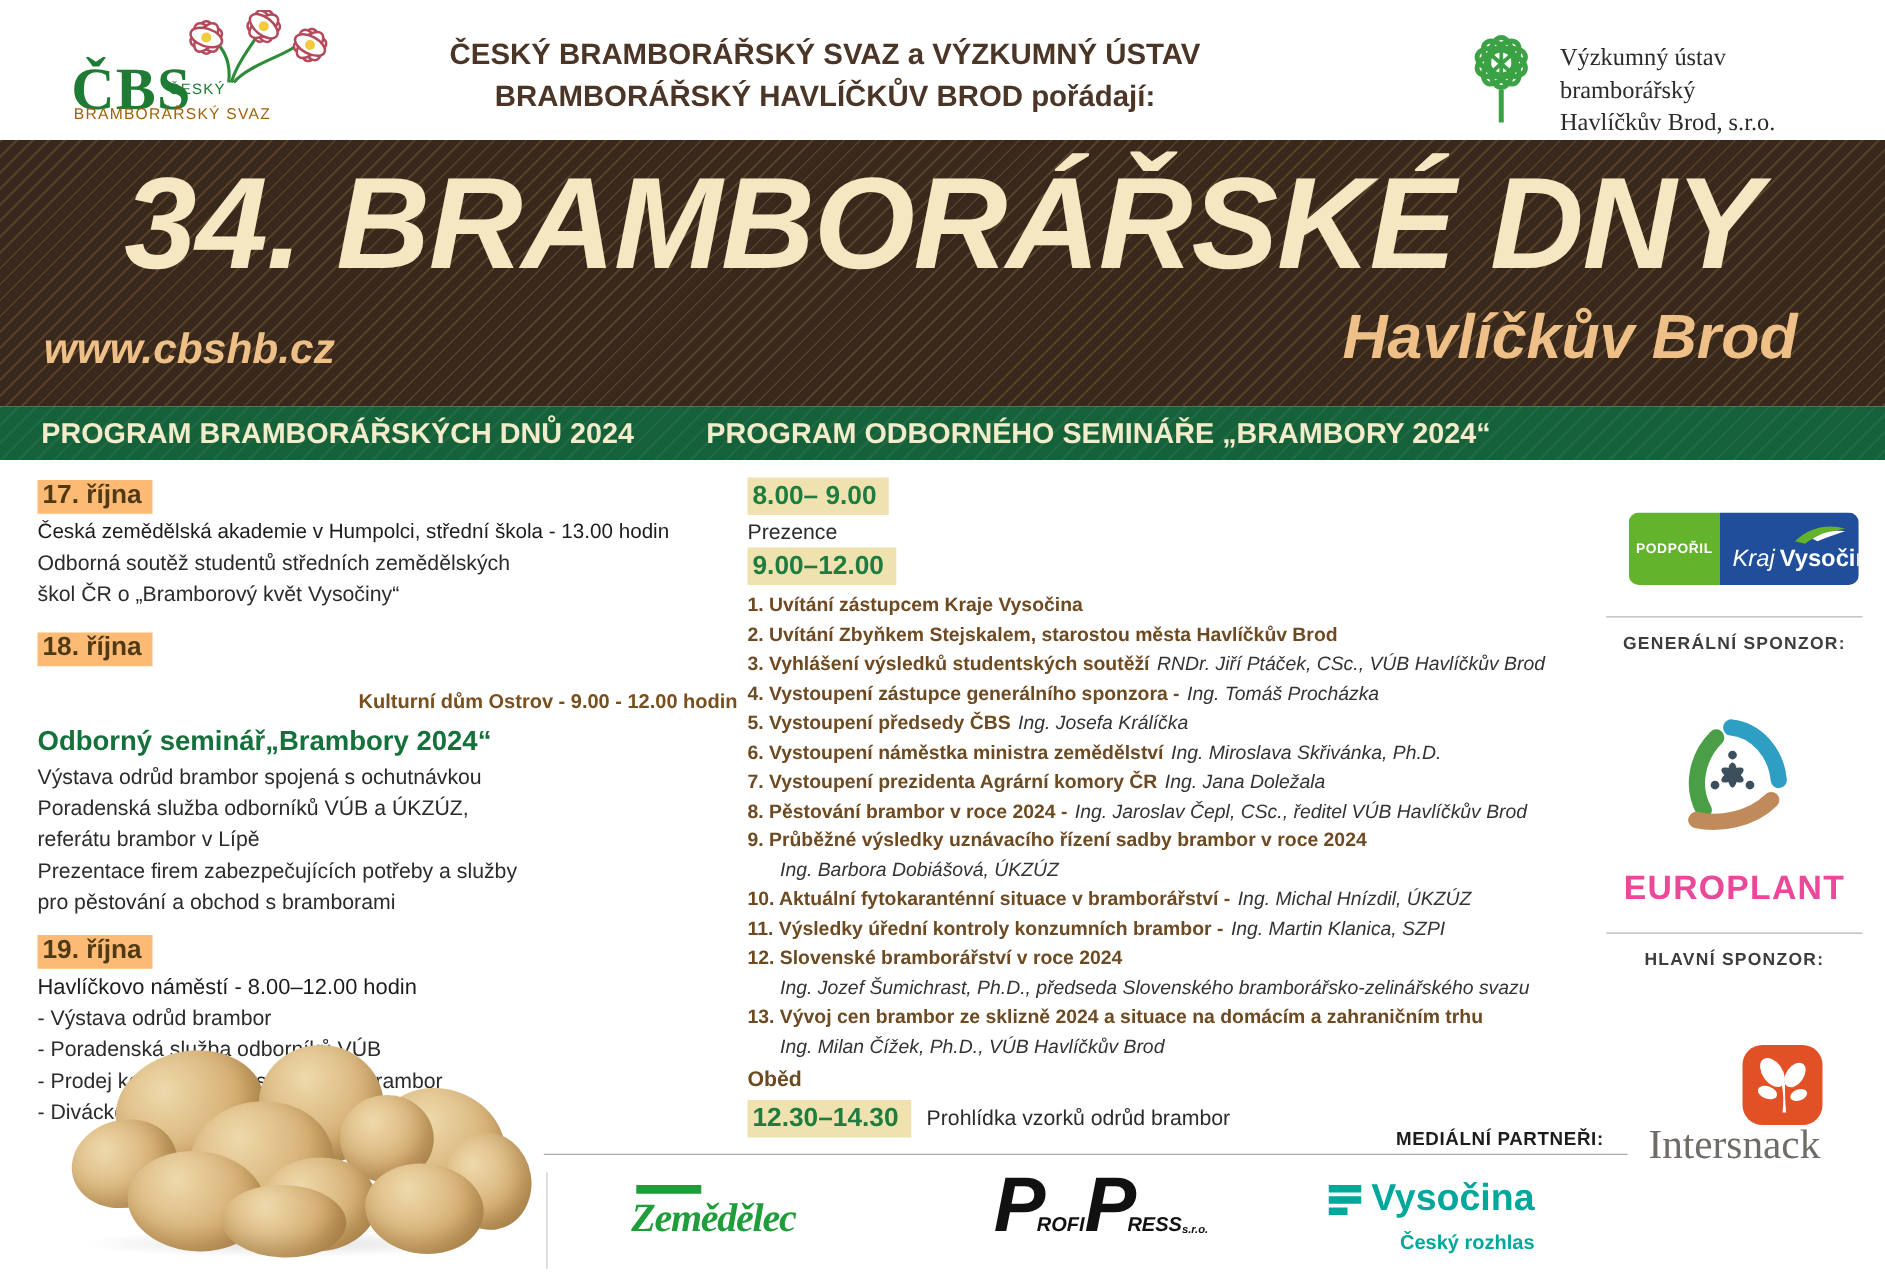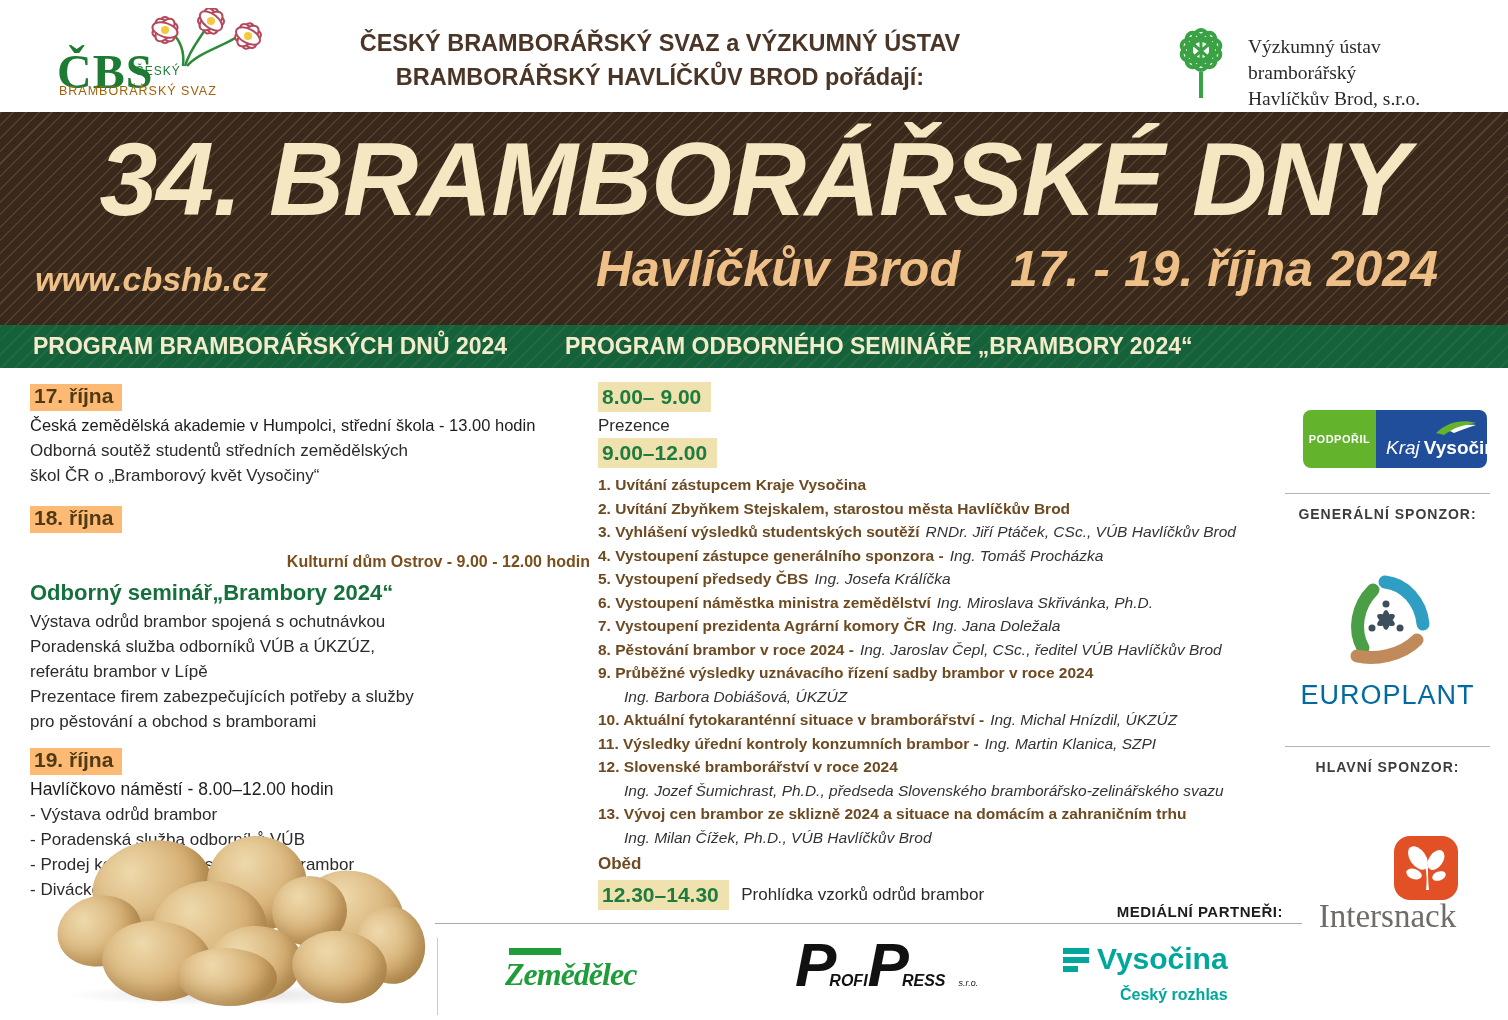--- a/index.html
+++ b/index.html
@@ -79,35 +79,35 @@
   #kraj-green{width:73px;background:#64b32c;display:flex;align-items:center;justify-content:center;}
   #kraj-green span{color:#fff;font-weight:bold;font-size:11px;letter-spacing:.5px;}
   #kraj-blue{flex:1;background:#204e9a;position:relative;}
   #kraj-swoosh{position:absolute;left:58px;top:7px;}
   #kraj-text{position:absolute;left:10px;bottom:9px;white-space:nowrap;color:#fff;font-size:19px;}
   #kraj-text .k1{font-style:italic;font-weight:normal;}
   #kraj-text .k2{font-weight:bold;margin-left:4px;}
   .sponsor-label{position:absolute;left:1285px;width:205px;text-align:center;font-weight:bold;
                  font-size:14px;letter-spacing:1px;color:#3d3d3d;}
   #europlant{position:absolute;left:1285px;top:570px;width:205px;text-align:center;}
-  #europlant-name{margin-top:6px;font-weight:normal;font-size:27px;letter-spacing:1px;color:#0369a1;}
+  #europlant-name{margin-top:20px;font-weight:bold;font-size:27px;letter-spacing:1px;color:#ec4899;}
   #intersnack-square{position:absolute;left:1394px;top:836px;width:64px;height:64px;border-radius:16px;
                      background:#e25026;}
   #intersnack-name{position:absolute;left:1285px;top:898px;width:205px;text-align:center;
                    font-family:"Liberation Serif",serif;font-size:33px;color:#6f6b66;}
 
   
   #zemedelec{position:absolute;left:505px;top:948px;}
   #zemedelec .zbar{width:52px;height:7px;background:#1f9d3a;margin-left:4px;margin-bottom:1px;}
   #zemedelec .ztext{font-family:"Liberation Serif",serif;font-weight:bold;font-style:italic;
                     font-size:32px;color:#1f9d3a;letter-spacing:-1px;}
   #profipress{position:absolute;left:795px;top:936px;display:flex;align-items:flex-end;color:#111;}
   .pp-big{font-size:62px;font-weight:bold;font-style:italic;line-height:58px;letter-spacing:-3px;}
   .pp-small{font-size:16px;font-weight:bold;font-style:italic;margin-left:-4px;padding-bottom:4px;}
-  .pp-tiny{font-size:9px;font-weight:normal;font-style:italic;padding-bottom:6px;margin-left:13px;}
+  .pp-tiny{font-size:9px;font-weight:bold;font-style:italic;padding-bottom:6px;margin-left:0;}
   #cro{position:absolute;left:1063px;top:944px;display:flex;align-items:flex-start;}
   #cro-bars{margin-right:8px;margin-top:4px;}
   #cro-bars div{background:#00a79b;height:6px;margin-bottom:3px;}
   .crb1{width:26px;} .crb2{width:26px;} .crb3{width:15px;}
   #cro-name{font-weight:bold;font-size:30px;color:#00a79b;line-height:30px;}
   #cro-sub{font-weight:bold;font-size:16px;color:#00a79b;text-align:right;margin-top:12px;}
 </style>
 </head>
 <body>
 
@@ -183,21 +183,20 @@
       <div>ČESKÝ BRAMBORÁŘSKÝ SVAZ a VÝZKUMNÝ ÚSTAV</div>
       <div>BRAMBORÁŘSKÝ HAVLÍČKŮV BROD pořádají:</div>
     </div>
   </div>
 
   <div id="banner">
     <div id="banner-title">34. BRAMBORÁŘSKÉ DNY</div>
     <div id="banner-www">www.cbshb.cz</div>
     <div id="banner-sub">
       <span>Havlíčkův Brod</span>
-      <span>17. - 19. října 2024</span>
     </div>
   </div>
 
   <div id="greenbar">
     <div id="gb-left" class="gb">PROGRAM BRAMBORÁŘSKÝCH DNŮ 2024</div>
     <div id="gb-right" class="gb">PROGRAM ODBORNÉHO SEMINÁŘE „BRAMBORY 2024“</div>
   </div>
 
   <div id="left-col">
     <div><span class="hl-date">17. října</span></div>

